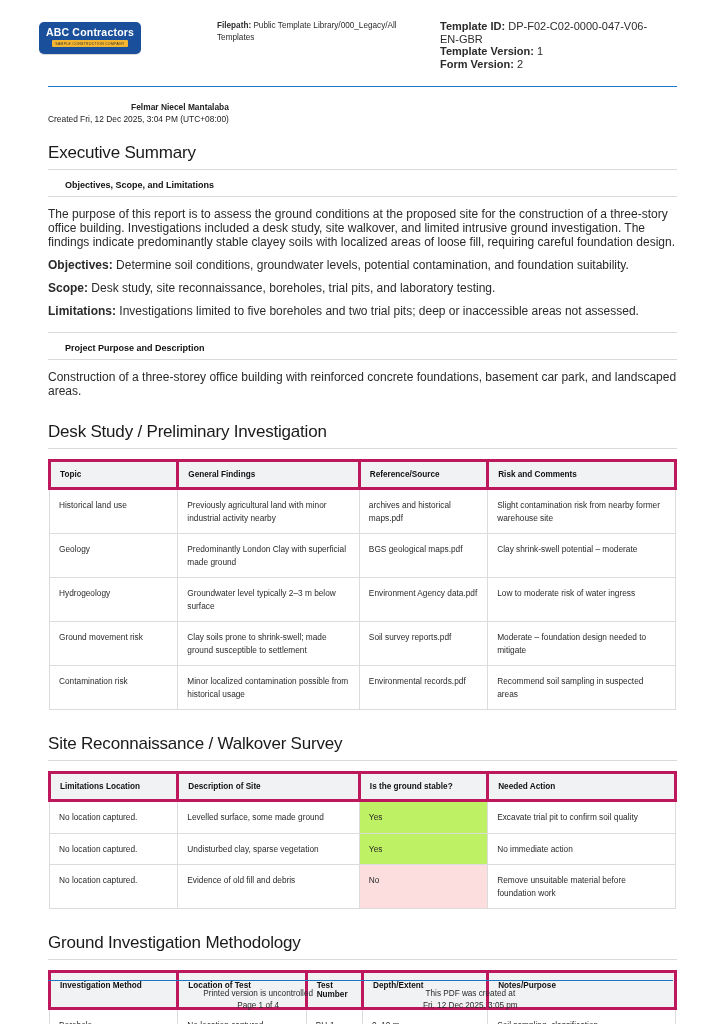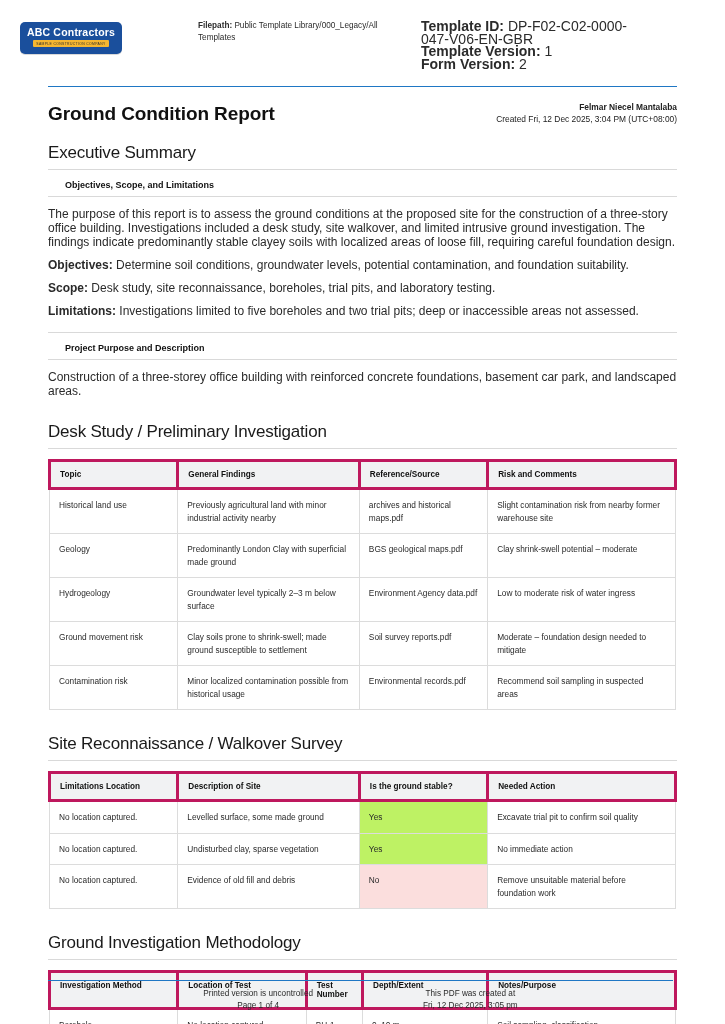--- a/index.html
+++ b/index.html
@@ -17,21 +17,21 @@
     background: #ffffff;
     position: relative;
     box-sizing: border-box;
     overflow: hidden;
   }
 
   
   .doc-header {
     display: flex;
     align-items: flex-start;
-    padding: 16px 48px 10px 20px;
+    padding: 16px 48px 10px 39px;
     box-sizing: border-box;
     gap: 18px;
   }
   .logo-wrap {
     width: 160px;
     flex: 0 0 160px;
     padding-top: 6px;
   }
   .logo {
     width: 102px;
@@ -68,21 +68,21 @@
     flex: 1 1 auto;
     font-size: 8.2px;
     line-height: 12px;
     color: #2b2b2b;
     padding-top: 4px;
     max-width: 205px;
   }
   .filepath-block b { font-weight: bold; }
   .tpl-block {
     flex: 0 0 215px;
-    font-size: 14px;
+    font-size: 11px;
     line-height: 12.5px;
     color: #2b2b2b;
     padding-top: 4px;
   }
   .tpl-block b { font-weight: bold; }
 
   .rule-blue {
     border: 0;
     border-top: 1.6px solid #1f77c4;
     margin: 6px 48px 0 48px;
@@ -220,21 +220,20 @@
       <div>
         <b>Form Version:</b>
         <span>2</span>
       </div>
     </div>
   </div>
 
   <hr class="rule-blue">
 
   <div class="title-row">
-    <div class="doc-title">Ground Condition Report</div>
     <div class="author-block">
       <div class="author-name">Felmar Niecel Mantalaba</div>
       <div>Created Fri, 12 Dec 2025, 3:04 PM (UTC+08:00)</div>
     </div>
   </div>
 
   <div class="content">
 
     <h2 class="section">Executive Summary</h2>
     <hr class="hr-light">

